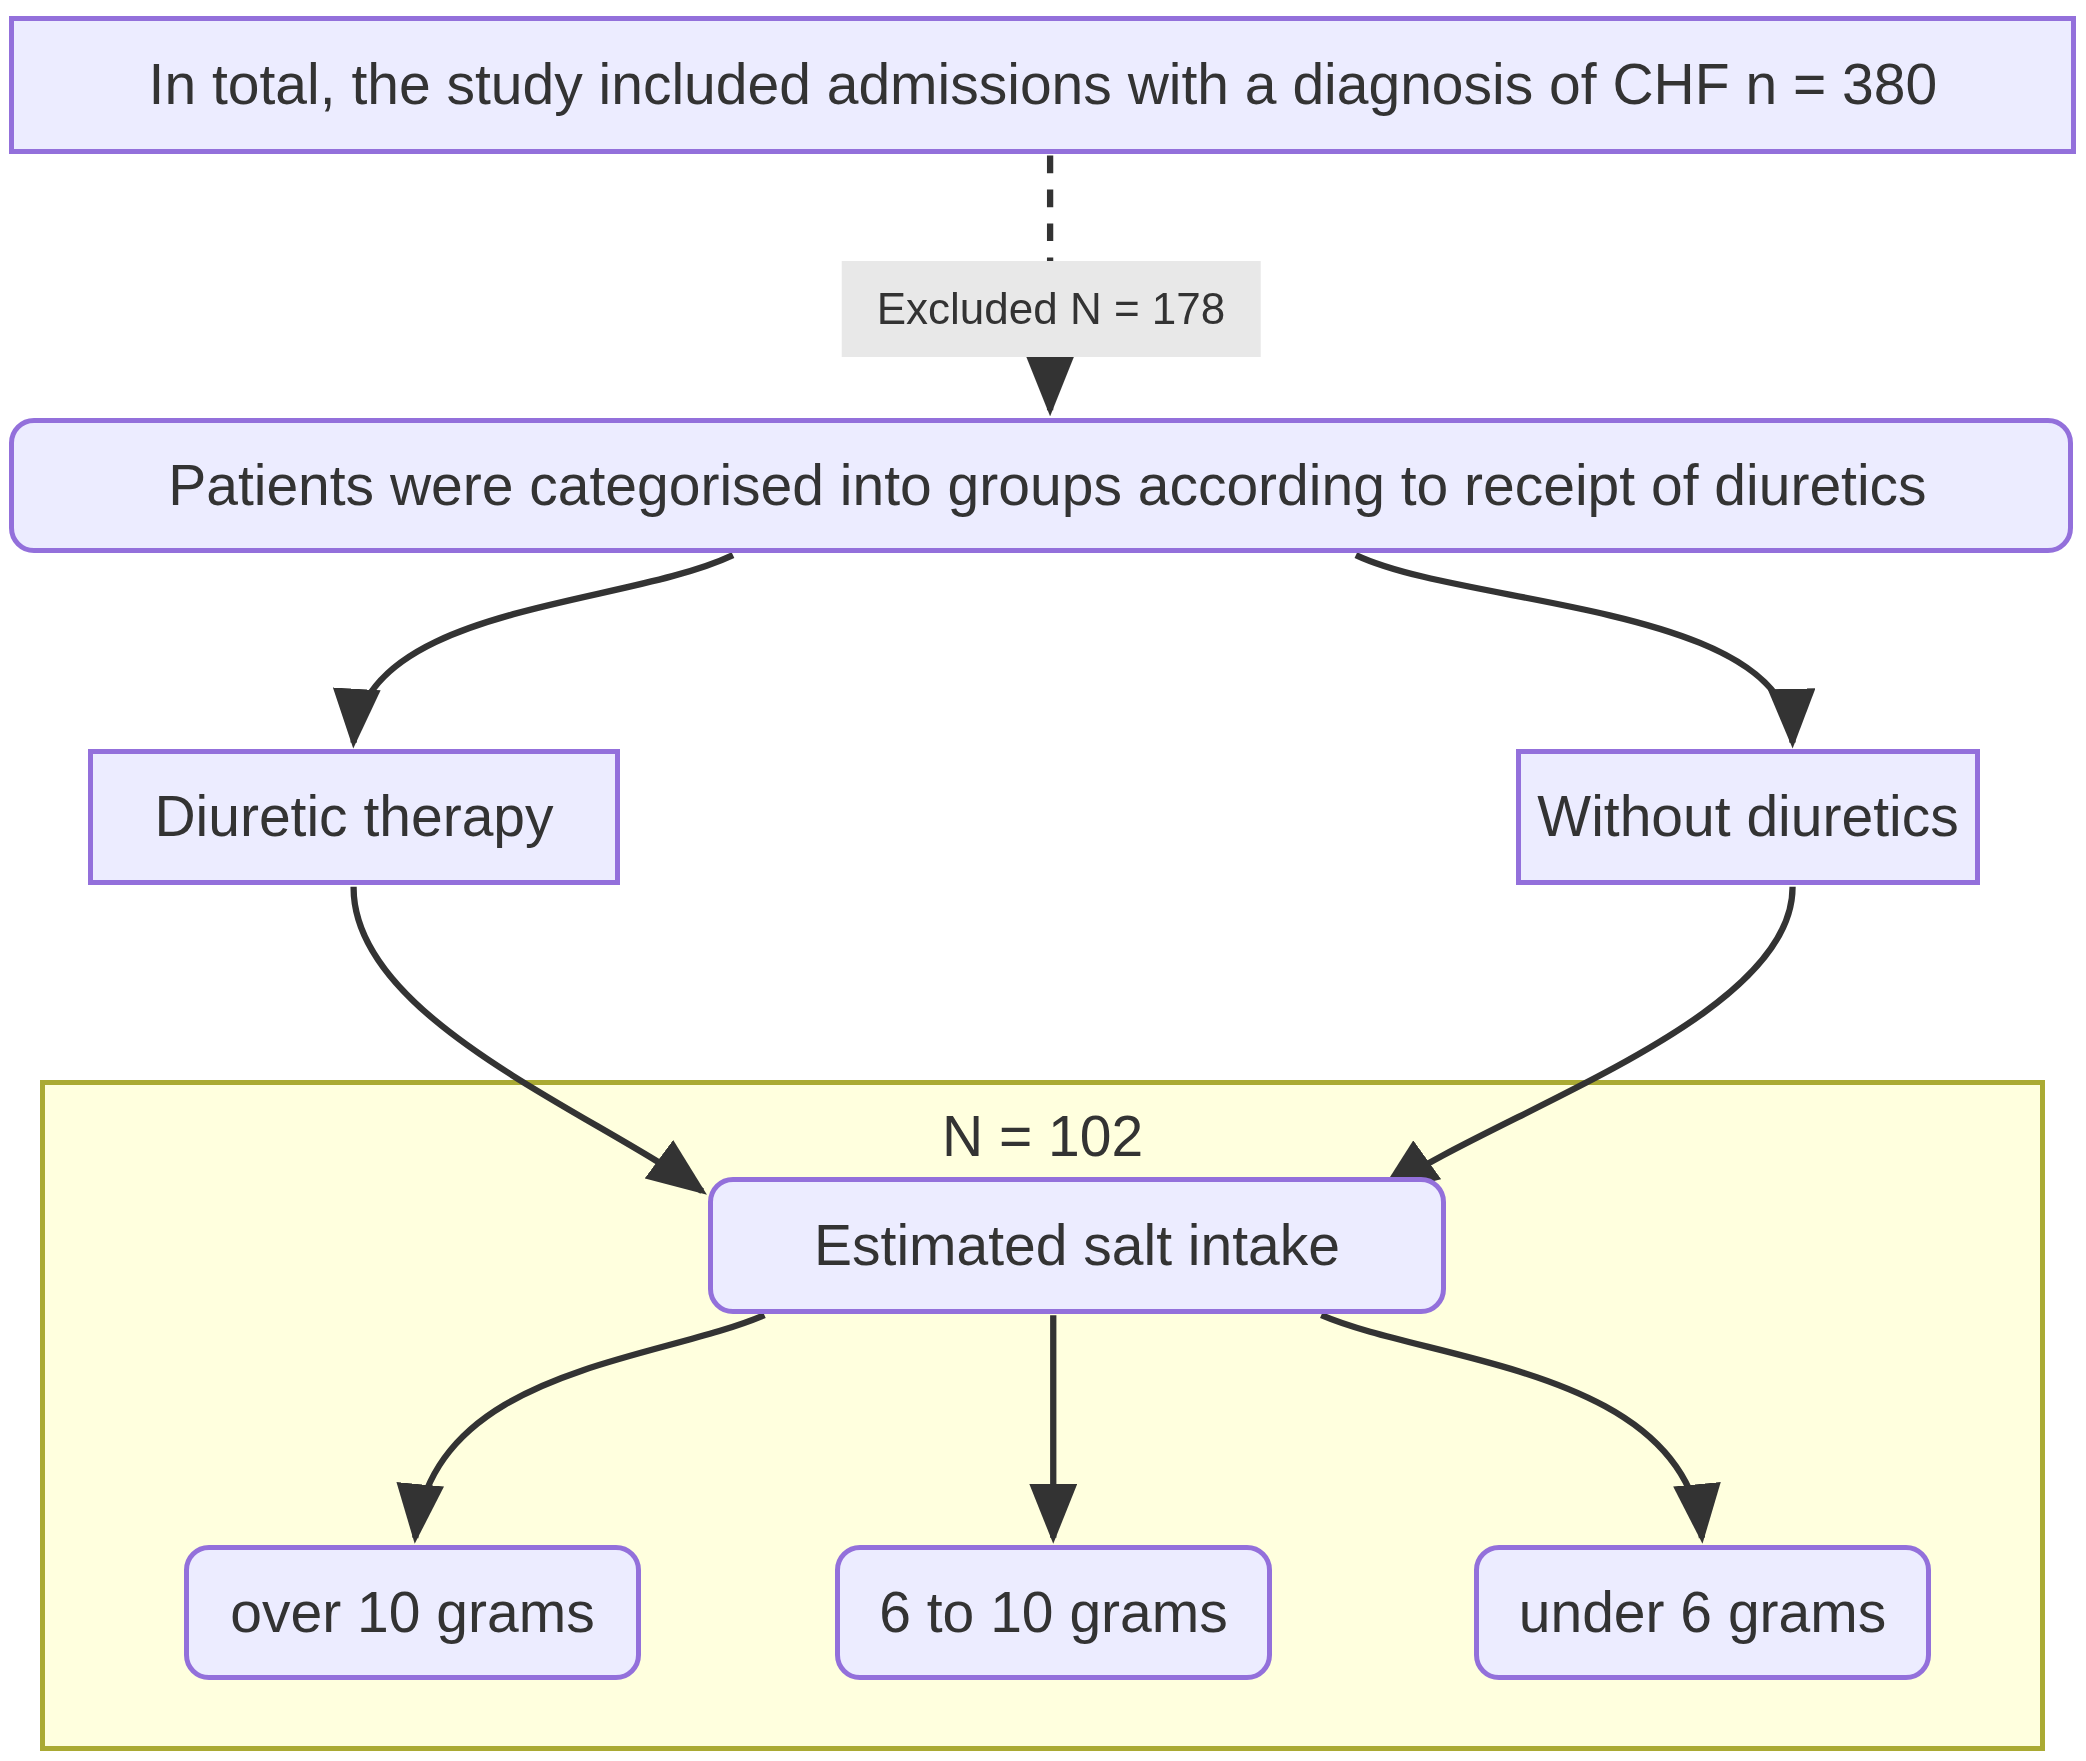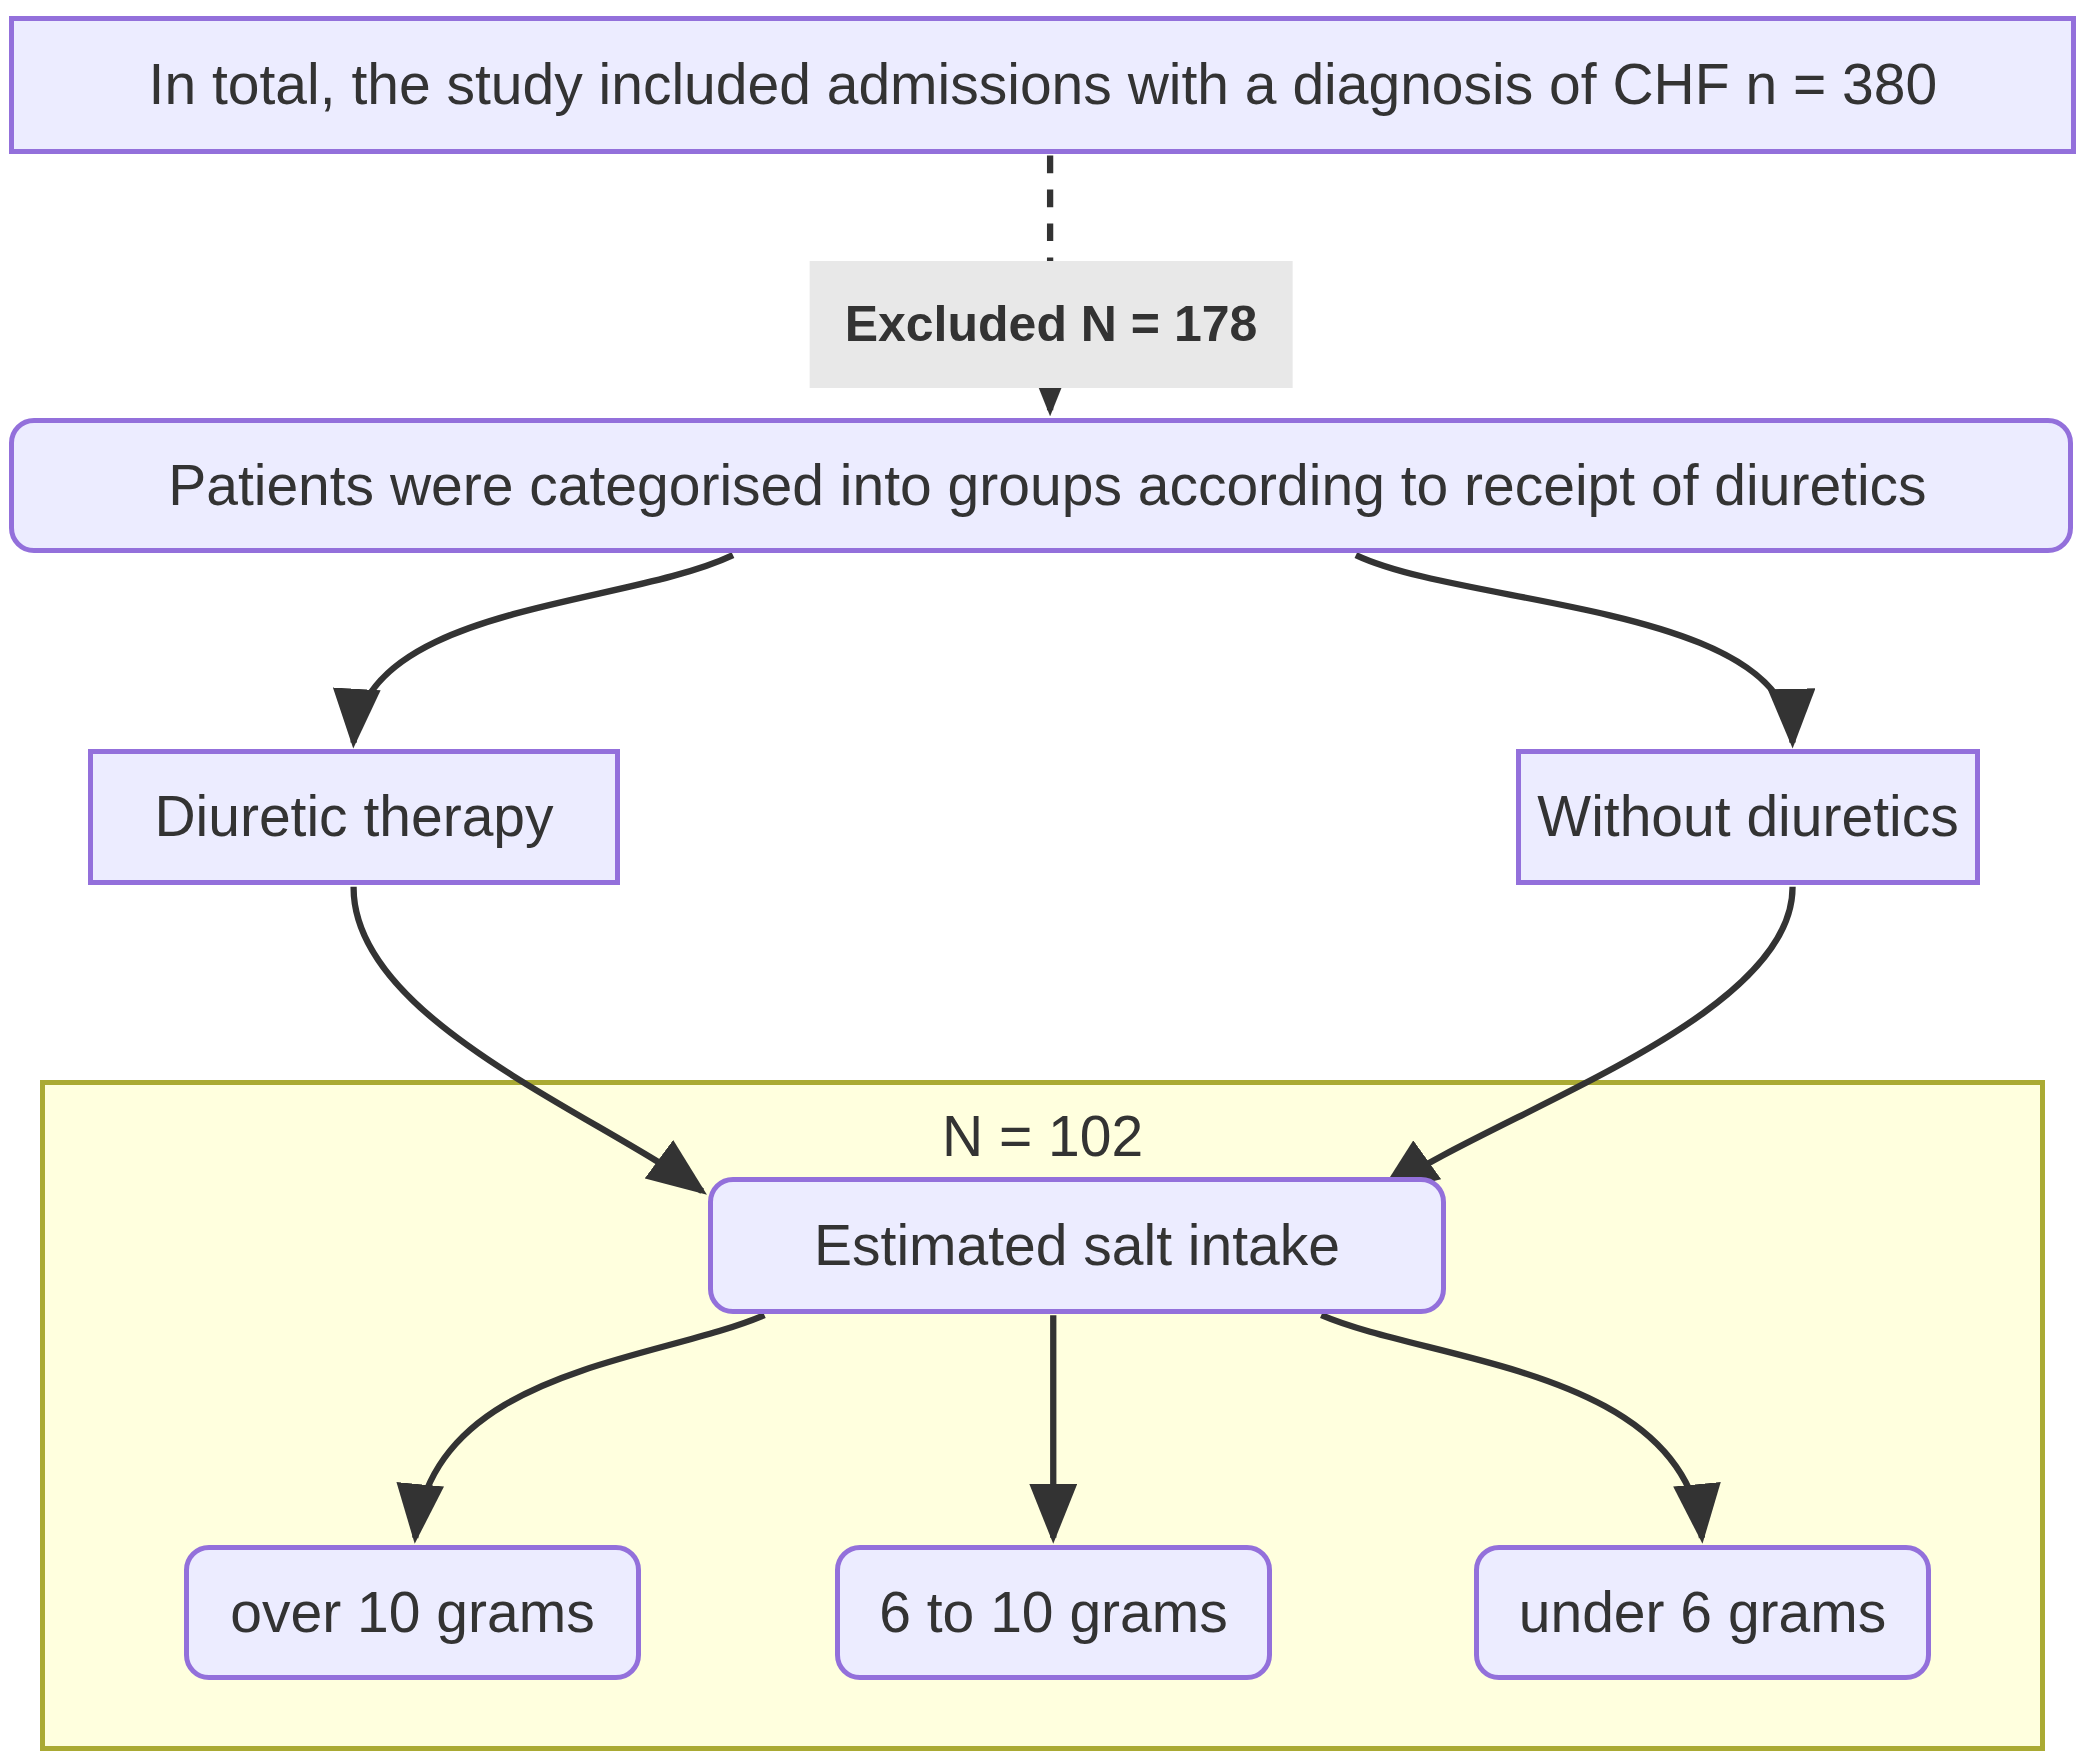--- a/index.html
+++ b/index.html
@@ -25,24 +25,23 @@
     background:var(--node-fill,#ececff);
     border:5.7px solid var(--node-border,#9370db);
     box-sizing:border-box;color:var(--text,#333333);
     font-size:57px;line-height:1.15;white-space:nowrap;z-index:3;
   }
   .node.rounded{border-radius:25px;}
   .edge-label{
     position:absolute;z-index:3;
     background:var(--label-bg,#e8e8e8);
     color:var(--text,#333333);
-    font-size:50px;line-height:1.1;
-    padding:36px 35px;white-space:nowrap;
+    font-size:44px;line-height:1.1;
+    padding:24px 35px;white-space:nowrap;
     transform:translateX(-50%);
-    font-weight:bold;
   }
   
   #node-total        {left:9.4px;  top:15.7px;   width:2067px;height:138px;text-align:center;}
   #node-categorised  {left:9.4px;  top:418px;  width:2064px;height:135px;padding-left:12px;}
   #node-diuretic     {left:80px; top:749px; width:532px; height:136px;margin-left:8px;}
   #node-without      {left:1516px;top:749px; width:464px; height:136px;}
   #node-salt         {left:708px;top:1177px; width:738px;height:137px;}
   #node-over10       {left:184px; top:1545px; width:457px; height:135px;}
   #node-6to10       {left:835px;top:1545px; width:437px; height:135px;}
   #node-under6       {left:1474px;top:1545px; width:457px; height:135px;}

